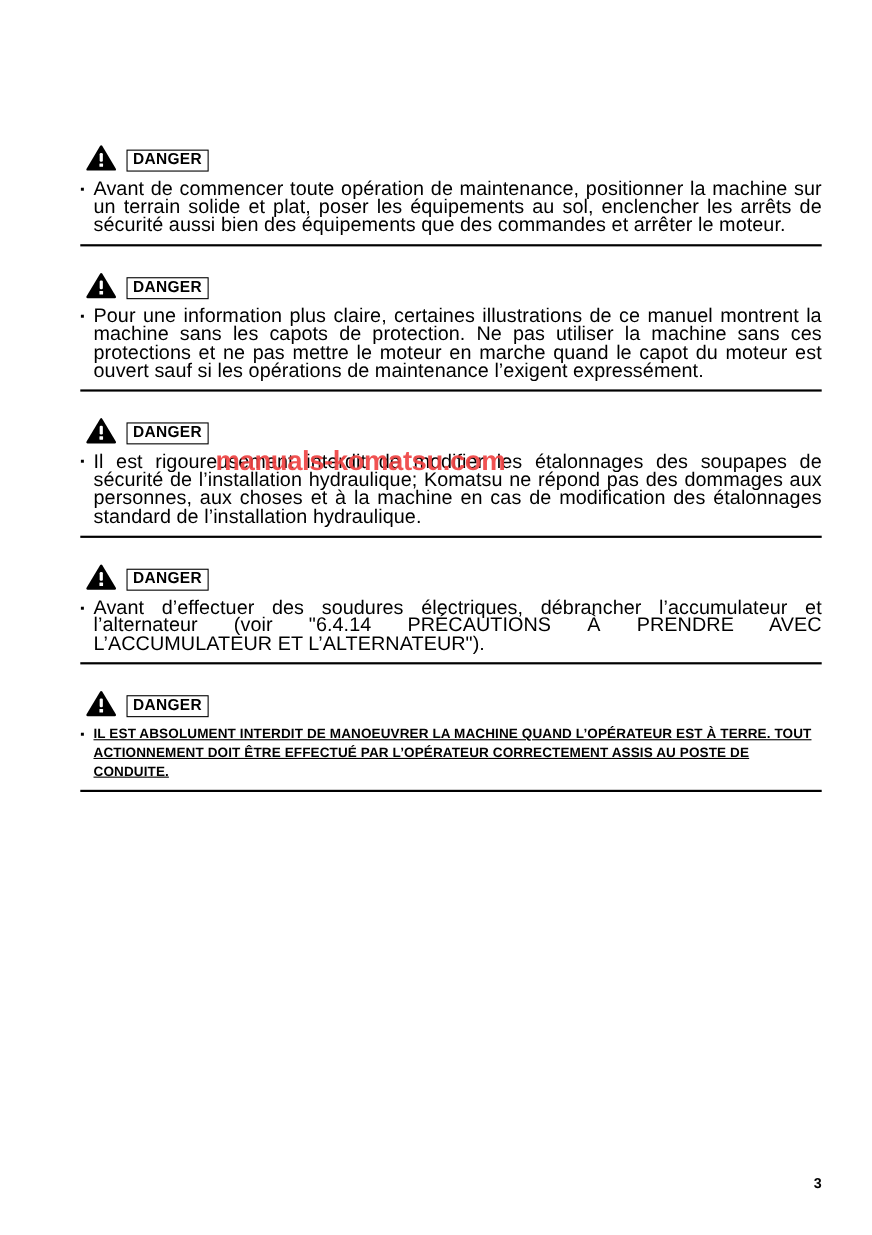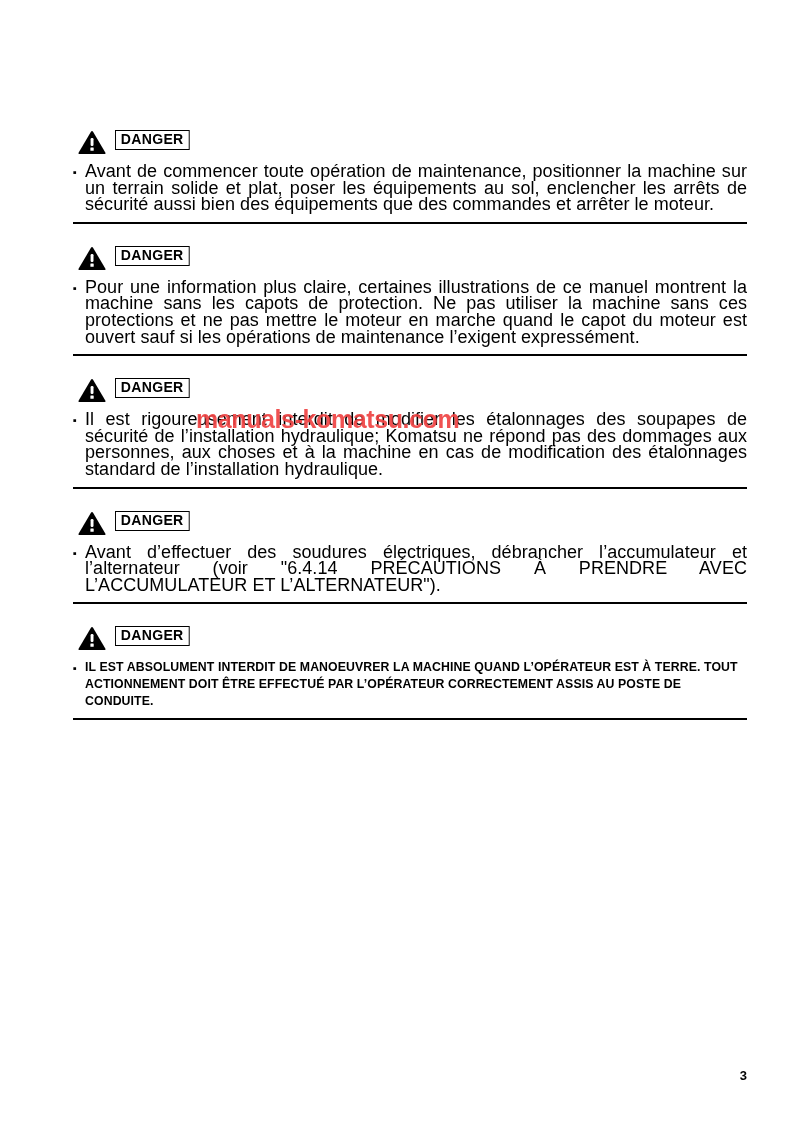--- a/index.html
+++ b/index.html
@@ -43,21 +43,21 @@
     width: 674px;
   }
 
   .danger-block {
     position: relative;
     margin: 0 0 0 0;
   }
 
   .danger-head {
     display: flex;
-    align-items: flex-start;
+    align-items: flex-end;
     height: 26px;
     margin-left: 5px;
   }
 
   .warn-triangle {
     width: 28px;
     height: 25px;
     display: block;
     flex: 0 0 auto;
   }
@@ -94,20 +94,21 @@
     line-height: 16.6px;
     text-align: justify;
     letter-spacing: 0.05px;
   }
 
   .bullet-text.caps {
     font-weight: bold;
     font-size: 12.3px;
     letter-spacing: 0.1px;
     text-align: left;
+    text-decoration: underline;
   }
 
   .rule {
     border: none;
     border-top: 2px solid #000;
     margin: 9px 0 0 0;
     width: 674px;
     height: 0;
   }
 

